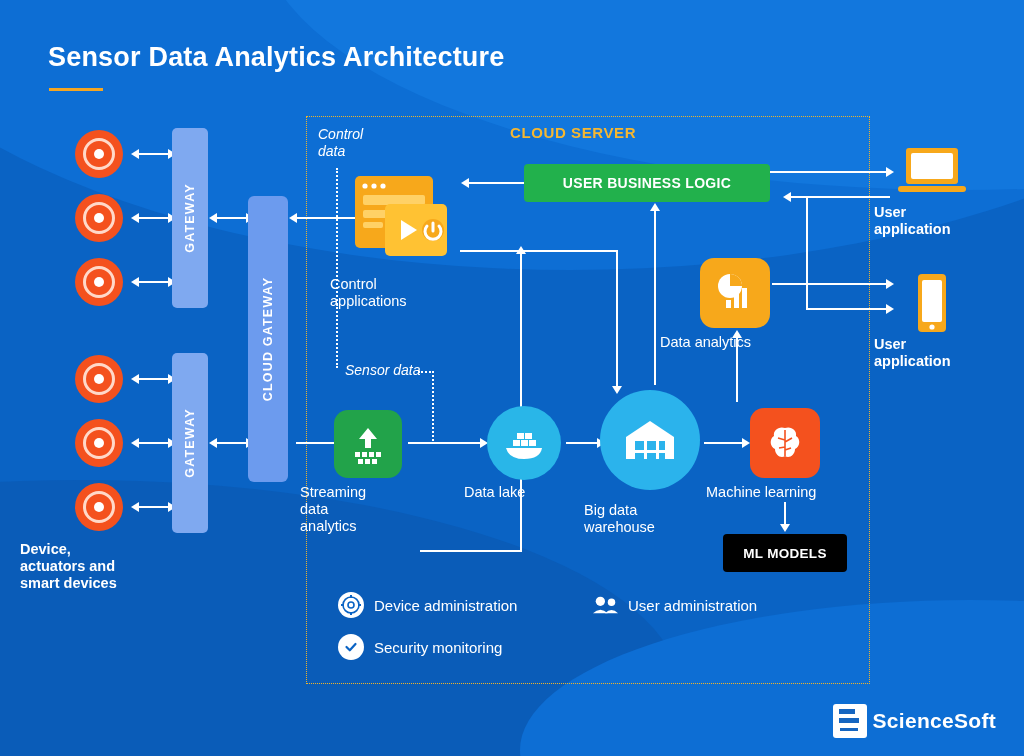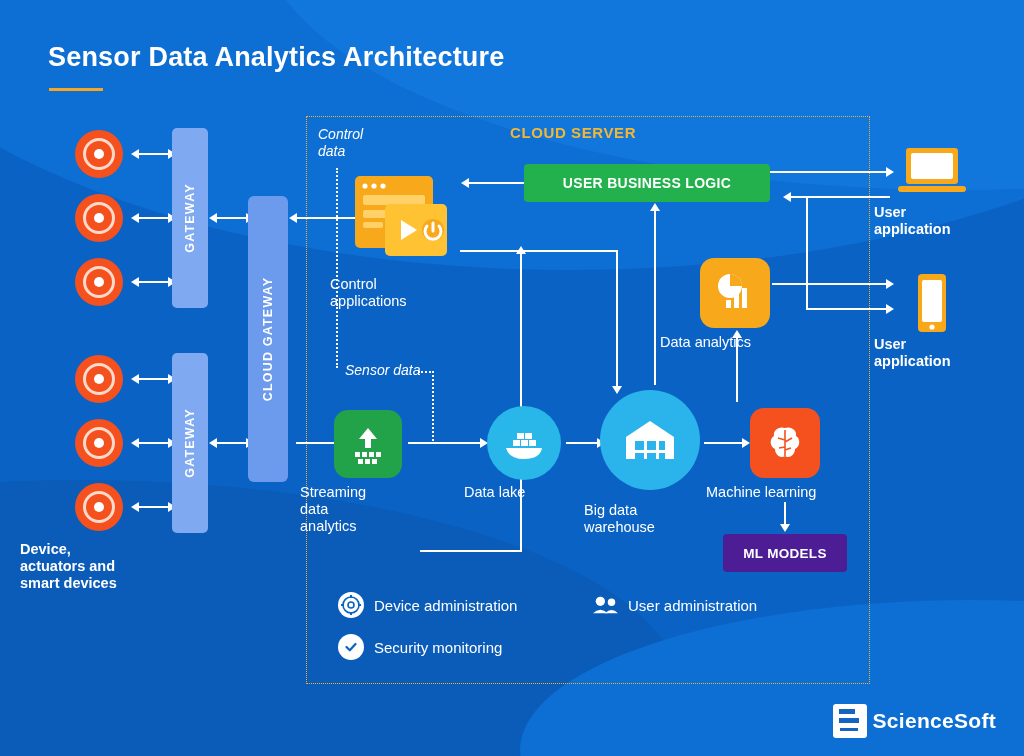--- a/index.html
+++ b/index.html
@@ -80,21 +80,21 @@
   .dot-v{position:absolute;width:0;border-left:2px dotted #ffffff;}
   .dot-h{position:absolute;height:0;border-top:2px dotted #ffffff;}
 
   
   .ubl{
     position:absolute;left:524px;top:164px;width:246px;height:38px;background:#22b14c;border-radius:4px;
     display:flex;align-items:center;justify-content:center;
     color:#fff;font-size:14px;font-weight:bold;letter-spacing:.3px;
   }
   .mlm{
-    position:absolute;left:723px;top:534px;width:124px;height:38px;background:#4c1d95;border-radius:4px;
+    position:absolute;left:723px;top:534px;width:124px;height:38px;background:#000000;border-radius:4px;
     display:flex;align-items:center;justify-content:center;
     color:#fff;font-size:13.5px;font-weight:bold;letter-spacing:.3px;
   }
 
   
   .ctrl-app{position:absolute;left:355px;top:168px;width:100px;height:100px;}
 
   
   .circ{position:absolute;border-radius:50%;display:flex;align-items:center;justify-content:center;}
 

